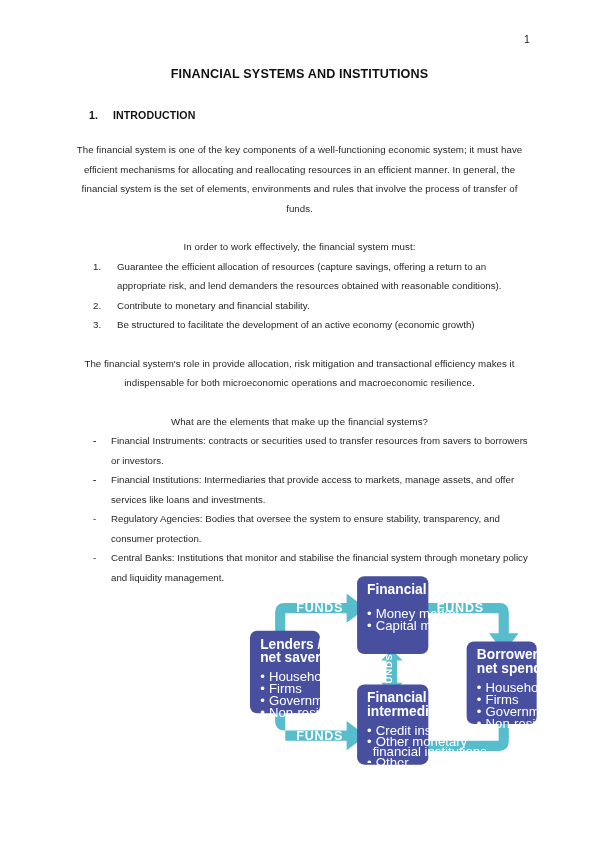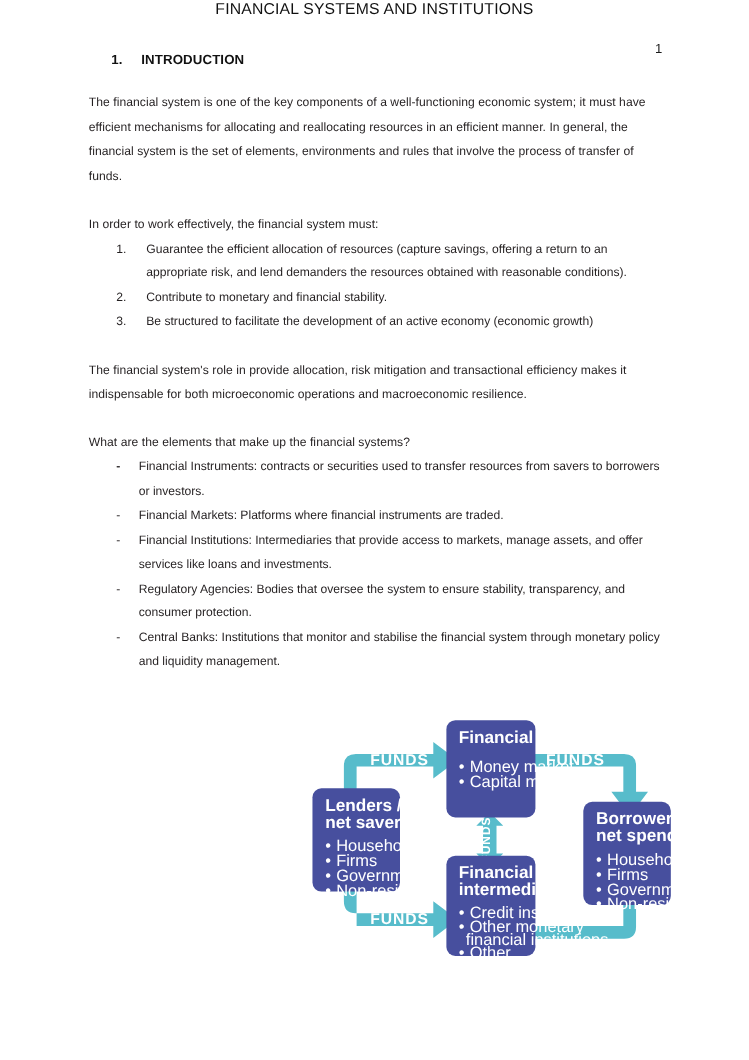--- a/index.html
+++ b/index.html
@@ -27,44 +27,45 @@
   .page-number {
     position: absolute;
     top: 33px;
     right: 69px;
     font-size: 10.5px;
     color: #1a1a1a;
     letter-spacing: 0.2px;
   }
   .doc-title {
     margin: 0;
+    padding-top: 67px;
     text-align: center;
     font-size: 12.6px;
-    font-weight: normal;
+    font-weight: bold;
     letter-spacing: 0.15px;
     color: #111111;
   }
   .section-heading {
     display: flex;
     margin-top: 28px;
     padding-left: 18px;
     font-size: 10.6px;
     font-weight: bold;
     letter-spacing: 0.1px;
     color: #111111;
   }
   .section-heading .sec-num {
     width: 24px;
     flex: none;
   }
   p.body-text {
     margin: 0;
     font-size: 9.7px;
     line-height: 19.5px;
-    text-align: left;
+    text-align: center;
     color: #231f20;
     letter-spacing: 0.05px;
   }
   .gap-lg { height: 19px; }
   .gap-md { height: 19px; }
 
   ol.num-list {
     margin: 0;
     padding: 0;
     list-style: none;
@@ -176,21 +177,20 @@
   <ul class="dash-list">
     <li>
       <span class="marker">-</span>
     </li>
     <li>
       <span class="marker">-</span>
       <span>Financial Instruments: contracts or securities used to transfer resources from savers to borrowers or investors.</span>
     </li>
     <li>
       <span class="marker">-</span>
-      <span>Financial Markets: Platforms where financial instruments are traded.</span>
     </li>
     <li>
       <span class="marker">-</span>
       <span>Financial Institutions: Intermediaries that provide access to markets, manage assets, and offer services like loans and investments.</span>
     </li>
     <li>
       <span class="marker">-</span>
       <span>Regulatory Agencies: Bodies that oversee the system to ensure stability, transparency, and consumer protection.</span>
     </li>
     <li>

